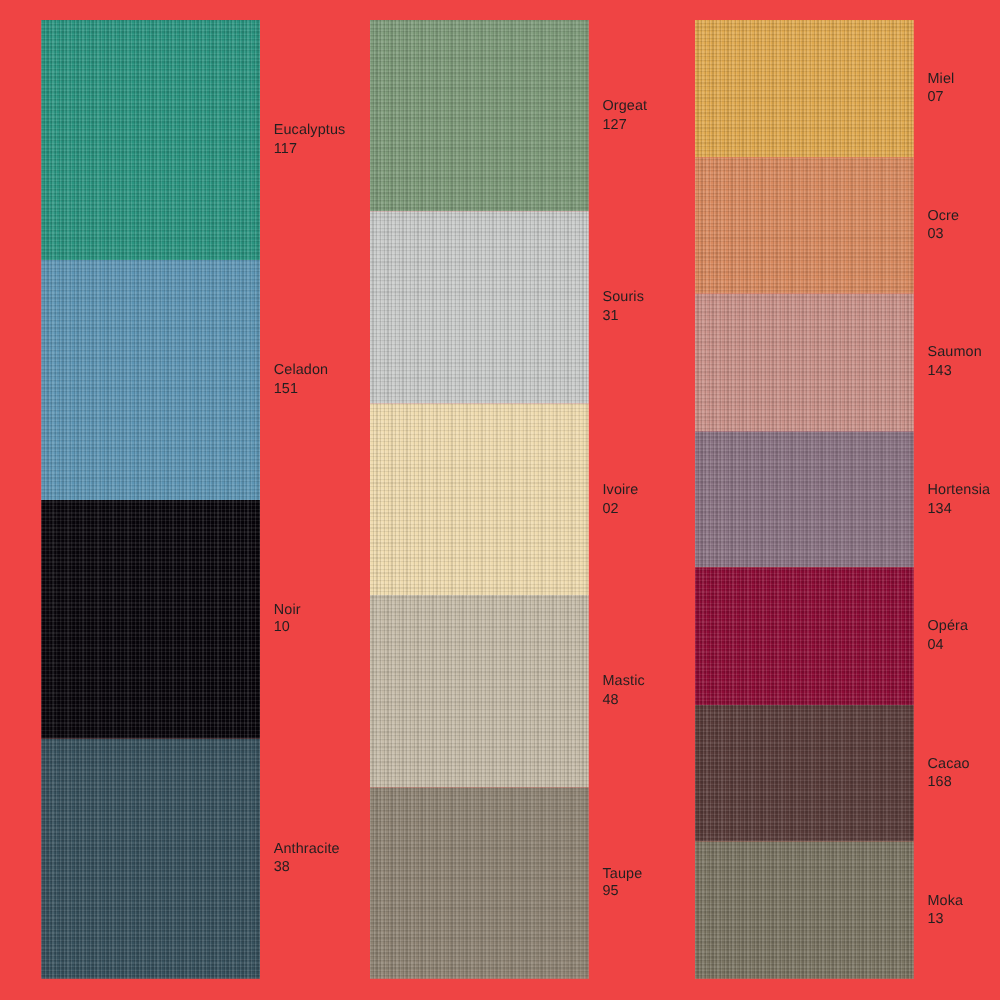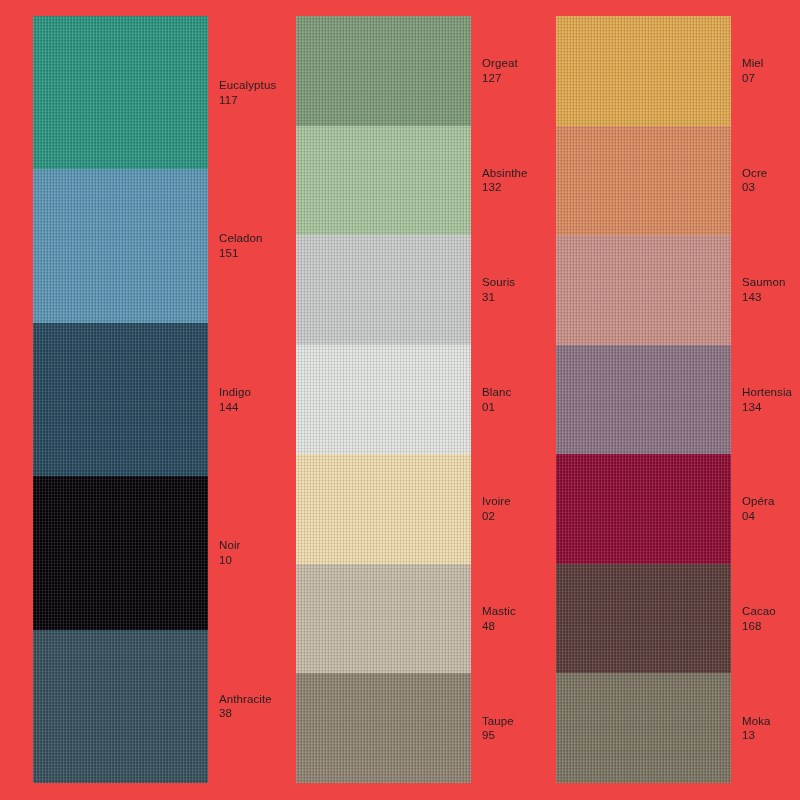--- a/index.html
+++ b/index.html
@@ -112,27 +112,20 @@
         </div>
       </div>
       <div class="swatch-row">
         <div class="swatch-chip" style="background-color: rgb(93, 149, 180); background-size: 2px 2px, 2px 2px, 100% 100%;"></div>
         <div class="swatch-label">
           <span class="swatch-name">Celadon</span>
           <span class="swatch-code">151</span>
         </div>
       </div>
       <div class="swatch-row">
-        <div class="swatch-chip" style="background-color: rgb(38, 73, 94); background-size: 2px 2px, 2px 2px, 100% 100%;"></div>
-        <div class="swatch-label">
-          <span class="swatch-name">Indigo</span>
-          <span class="swatch-code">144</span>
-        </div>
-      </div>
-      <div class="swatch-row">
         <div class="swatch-chip" style="background-color: rgb(6, 3, 9); background-size: 2px 2px, 2px 2px, 100% 100%;"></div>
         <div class="swatch-label">
           <span class="swatch-name">Noir</span>
           <span class="swatch-code">10</span>
         </div>
       </div>
       <div class="swatch-row">
         <div class="swatch-chip" style="background-color: rgb(54, 80, 92);"></div>
         <div class="swatch-label">
           <span class="swatch-name">Anthracite</span>
@@ -142,41 +135,27 @@
     </div>
     <div class="swatch-column col-1">
       <div class="swatch-row">
         <div class="swatch-chip" style="background-color: rgb(125, 154, 121);"></div>
         <div class="swatch-label">
           <span class="swatch-name">Orgeat</span>
           <span class="swatch-code">127</span>
         </div>
       </div>
       <div class="swatch-row">
-        <div class="swatch-chip" style="background-color: rgb(168, 196, 158); background-size: 2px 2px, 2px 2px, 100% 100%;"></div>
-        <div class="swatch-label">
-          <span class="swatch-name">Absinthe</span>
-          <span class="swatch-code">132</span>
-        </div>
-      </div>
-      <div class="swatch-row">
         <div class="swatch-chip" style="background-color: rgb(201, 203, 202);"></div>
         <div class="swatch-label">
           <span class="swatch-name">Souris</span>
           <span class="swatch-code">31</span>
         </div>
       </div>
       <div class="swatch-row">
-        <div class="swatch-chip" style="background-color: rgb(227, 229, 226);"></div>
-        <div class="swatch-label">
-          <span class="swatch-name">Blanc</span>
-          <span class="swatch-code">01</span>
-        </div>
-      </div>
-      <div class="swatch-row">
         <div class="swatch-chip" style="background-color: rgb(240, 220, 175);"></div>
         <div class="swatch-label">
           <span class="swatch-name">Ivoire</span>
           <span class="swatch-code">02</span>
         </div>
       </div>
       <div class="swatch-row">
         <div class="swatch-chip" style="background-color: rgb(197, 187, 168);"></div>
         <div class="swatch-label">
           <span class="swatch-name">Mastic</span>

